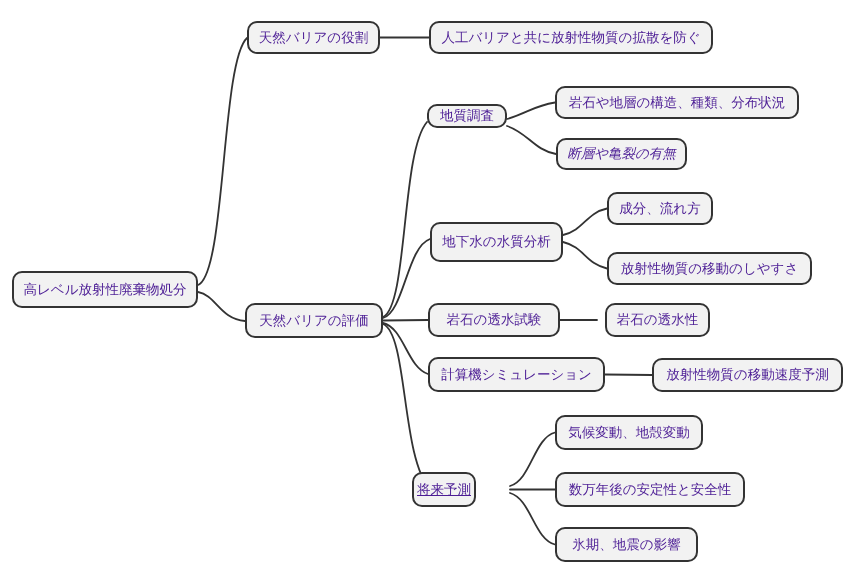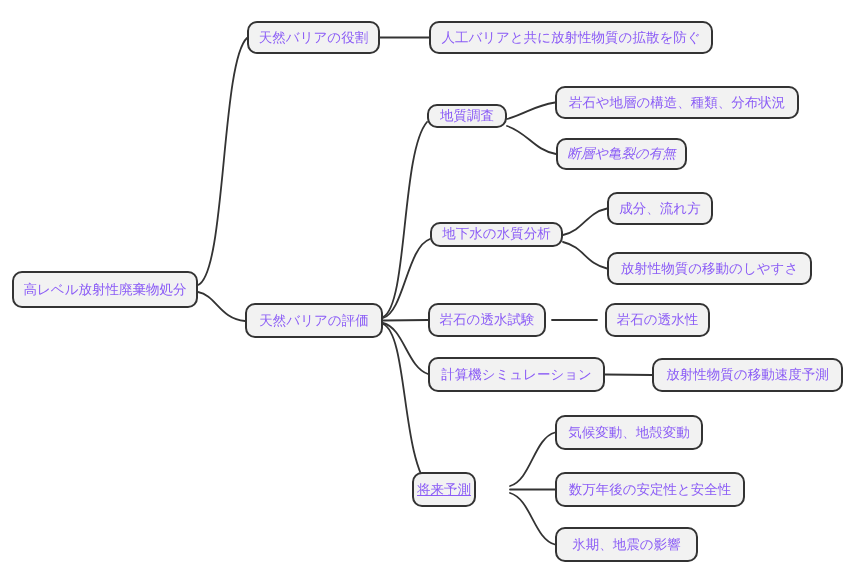--- a/index.html
+++ b/index.html
@@ -24,37 +24,37 @@
   }
   .node {
     position: absolute;
     box-sizing: border-box;
     display: flex;
     align-items: center;
     justify-content: center;
     background: #f2f2f2;
     border: 2px solid #333333;
     border-radius: 10px;
-    color: #8b5cf6;
+    color: #4c1d95;
     font-size: 13.5px;
     line-height: 1;
     white-space: nowrap;
     overflow: hidden;
   }
   #n-root            { left: 12px;  top: 271px; width: 186px; height: 37px; }
   #n-role            { left: 247px; top: 21px;  width: 133px; height: 33px; }
   #n-role-detail     { left: 429px; top: 21px;  width: 284px; height: 33px; }
   #n-eval            { left: 245px; top: 303px; width: 138px; height: 35px; }
   #n-geology         { left: 427px; top: 104px; width: 80px;  height: 24px; }
   #n-geo-structure   { left: 555px; top: 86px;  width: 244px; height: 33px; }
   #n-geo-faults      { left: 556px; top: 138px; width: 131px; height: 32px; font-style: italic; }
-  #n-groundwater     { left: 430px; top: 222px; width: 133px; height: 25px; font-family: Liberation Mono, monospace; }
+  #n-groundwater     { left: 430px; top: 222px; width: 133px; height: 40px; }
   #n-gw-flow         { left: 607px; top: 192px; width: 106px; height: 33px; }
   #n-gw-mobility     { left: 607px; top: 252px; width: 205px; height: 33px; }
-  #n-perm-test       { left: 428px; top: 303px; width: 118px; height: 34px; }
+  #n-perm-test       { left: 428px; top: 303px; width: 132px; height: 34px; }
   #n-perm            { left: 597px; top: 303px; width: 105px; height: 34px; margin-left: 8px; }
   #n-simulation      { left: 428px; top: 357px; width: 177px; height: 35px; }
   #n-sim-pred        { left: 652px; top: 358px; width: 191px; height: 34px; }
   #n-future          { left: 412px; top: 472px; width: 64px;  height: 35px; text-decoration: underline; }
   #n-future-climate  { left: 555px; top: 415px; width: 148px; height: 35px; }
   #n-future-stability{ left: 555px; top: 472px; width: 190px; height: 35px; font-family: Liberation Serif, serif; }
   #n-future-ice      { left: 555px; top: 527px; width: 143px; height: 35px; }
 </style>
 </head>
 <body>

